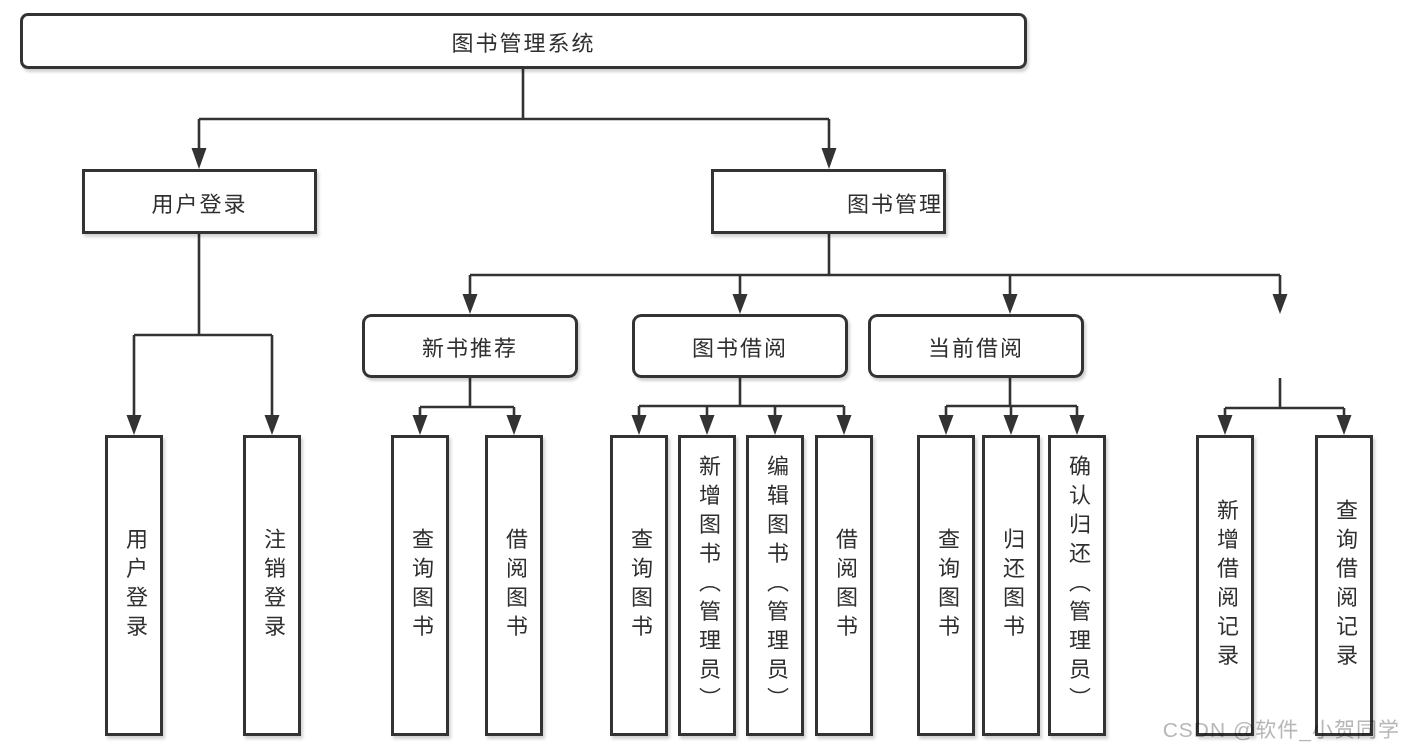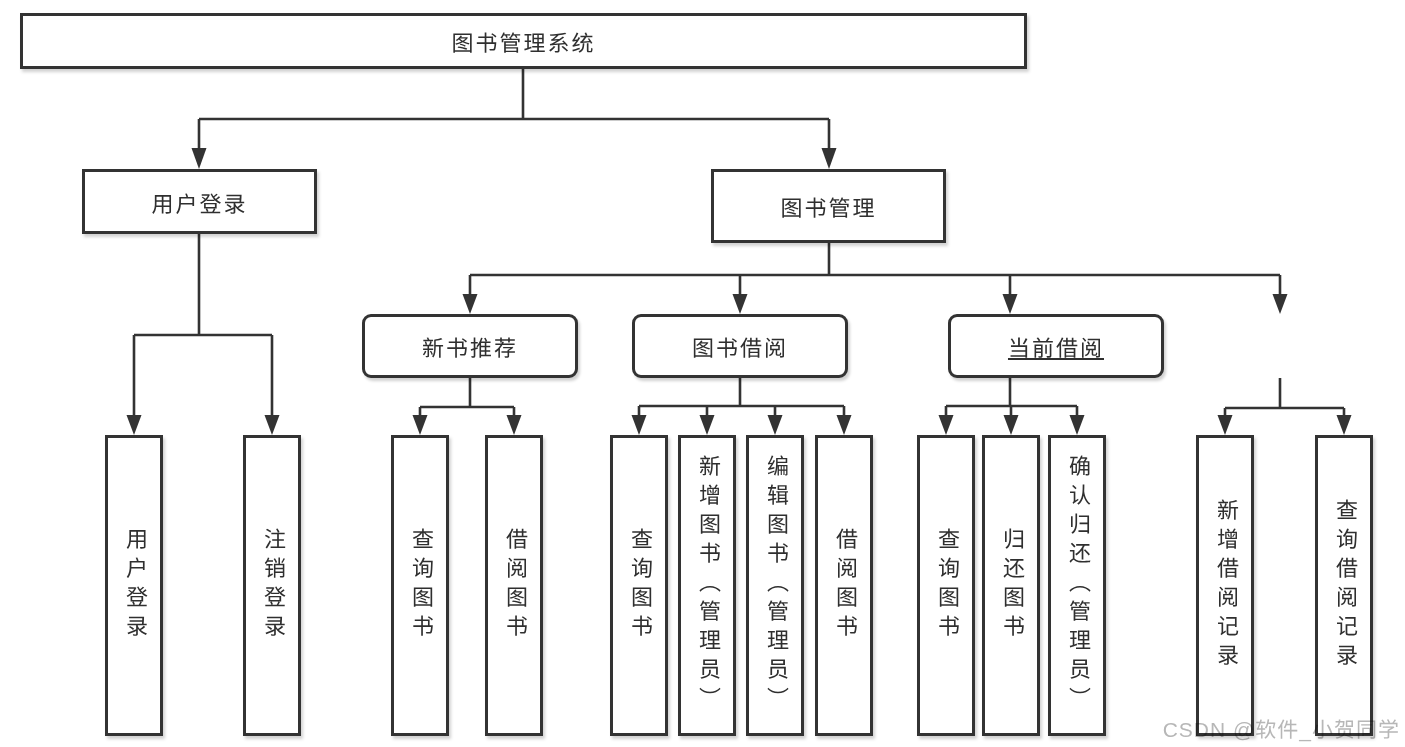--- a/index.html
+++ b/index.html
@@ -29,27 +29,27 @@
     background: #ffffff;
     display: flex;
     align-items: center;
     justify-content: center;
     color: #2f2f2f;
     font-size: 22px;
     letter-spacing: 2px;
     z-index: 2;
     box-shadow: 2px 3px 3px rgba(0,0,0,0.18);
   }
-  .node-root   { left: 20px;  top: 13px;  width: 1007px; height: 56px; }
+  .node-root   { left: 20px;  top: 13px;  width: 1007px; height: 56px; border-radius: 8px; }
   .node-l2a    { left: 82px;  top: 169px; width: 235px;  height: 65px; }
-  .node-l2b    { left: 711px; top: 169px; width: 235px;  height: 74px; }
+  .node-l2b    { left: 711px; top: 169px; width: 235px;  height: 65px; justify-content: flex-end; }
   .node-l3     { top: 314px;  width: 216px; height: 64px; border-radius: 9px; }
   .node-l3a    { left: 362px; }
   .node-l3b    { left: 632px; }
-  .node-l3c    { left: 948px; text-decoration: underline; }
+  .node-l3c    { left: 868px; }
   .node-l3d    { left: 1172px; }
   .leaf {
     position: absolute;
     box-sizing: border-box;
     top: 435px;
     width: 58px;
     height: 301px;
     border: 3px solid #333333;
     background: #ffffff;
     display: flex;

